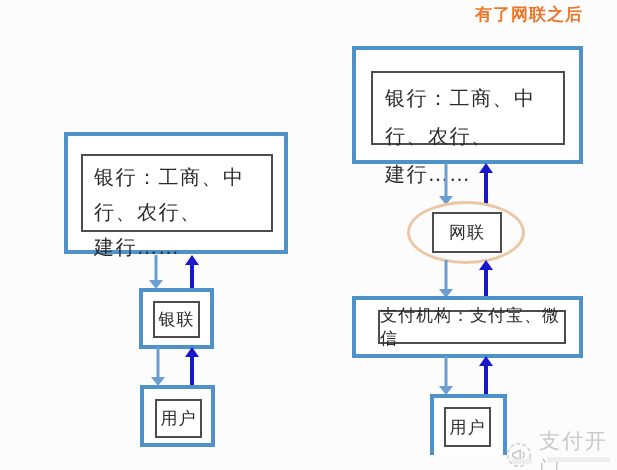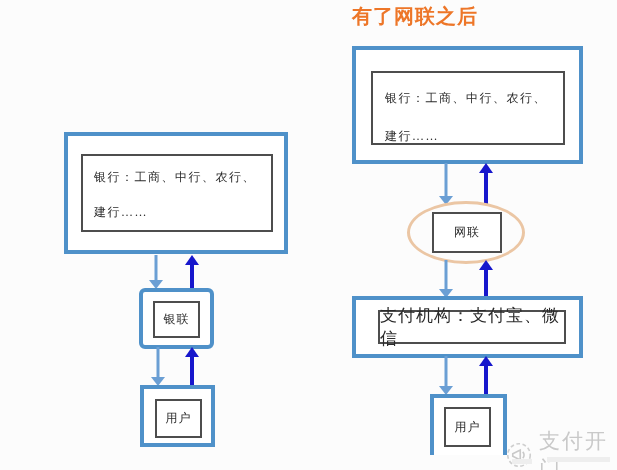--- a/index.html
+++ b/index.html
@@ -13,22 +13,22 @@
     height: 470px;
     background: var(--bg, #fcfcfc);
     overflow: hidden;
     color: var(--text, #2b2b2b);
   }
 
   
   .diagram-title {
     position: absolute;
     left: 352px; top: 3px; width: 231px;
-    text-align: left;
-    font-size: 20px;
+    text-align: right;
+    font-size: 17px;
     font-weight: bold;
     letter-spacing: 1px;
     color: var(--title-orange, #ed7628);
     font-family: "Liberation Sans", sans-serif;
   }
 
   
   .outer-box {
     position: absolute;
     background: #ffffff;
@@ -37,29 +37,29 @@
   }
   .inner-box {
     position: absolute;
     border: 2px solid var(--thin-border, #4d4d4d);
     box-sizing: border-box;
     background: #ffffff;
     font-family: "Liberation Serif", serif;
     color: var(--text, #2b2b2b);
   }
   .inner-text {
-    font-size: 12px;
+    font-size: 20px;
     letter-spacing: 1.5px;
     line-height: 35px;
   }
   .inner-center {
     display: flex;
     align-items: center;
     justify-content: center;
-    font-size: 12px;
+    font-size: 17px;
     letter-spacing: 1px;
   }
 
   
   .arrow { position: absolute; width: 14px; }
   .arrow .shaft {
     position: absolute; left: 50%; transform: translateX(-50%);
   }
   .arrow-down .shaft {
     top: 0; bottom: 8px; width: 3px;
@@ -130,21 +130,21 @@
 
     <div class="arrow arrow-down" style="left:149px; top:255px; height:34px;">
         <div class="shaft"></div>
         <div class="head"></div>
       </div>
     <div class="arrow arrow-up" style="left:185px; top:255px; height:34px;">
         <div class="shaft"></div>
         <div class="head"></div>
       </div>
 
-    <div class="outer-box" style="left:139px; top:288px; width:75px; height:61px;border-radius:6px;">
+    <div class="outer-box" style="left:139px; top:288px; width:75px; height:61px;">
       <div class="inner-box inner-center" style="left:10px; top:9px; width:47px; height:37px;">银联</div>
     </div>
 
     <div class="arrow arrow-down" style="left:151px; top:347px; height:39px;">
         <div class="shaft"></div>
         <div class="head"></div>
       </div>
     <div class="arrow arrow-up" style="left:185px; top:347px; height:39px;">
         <div class="shaft"></div>
         <div class="head"></div>

